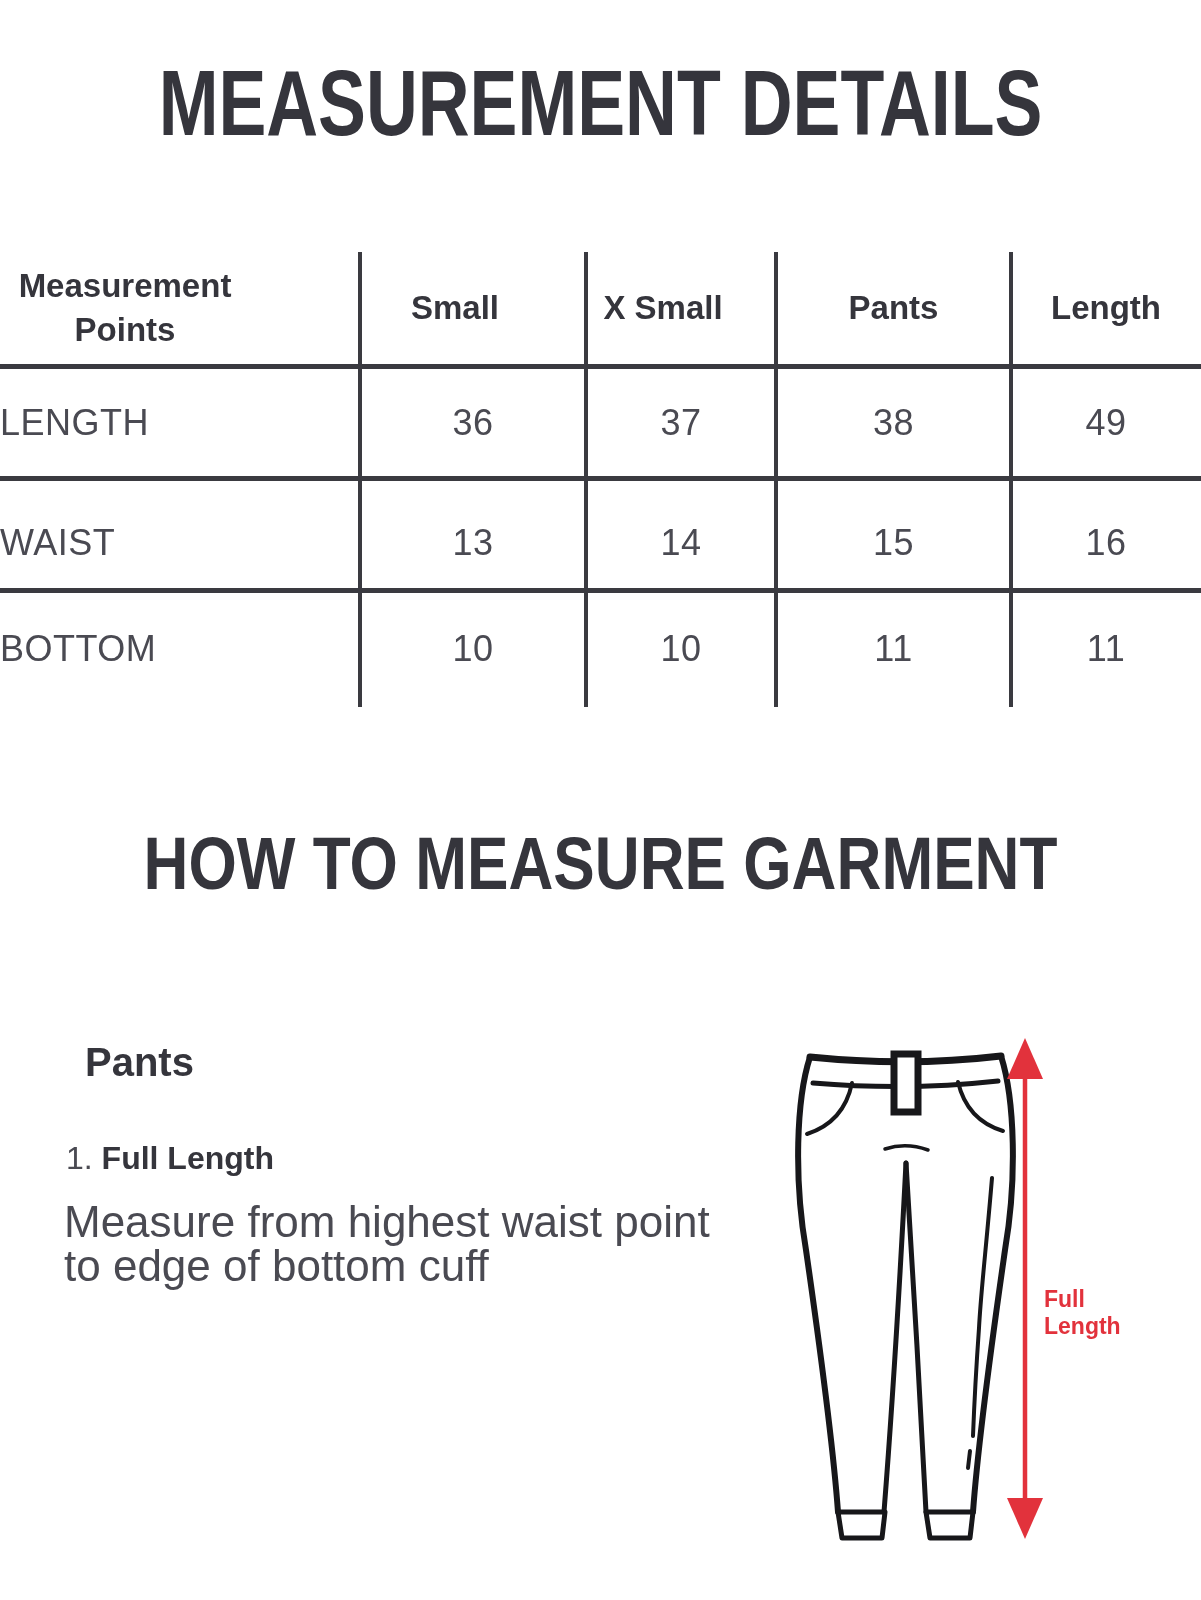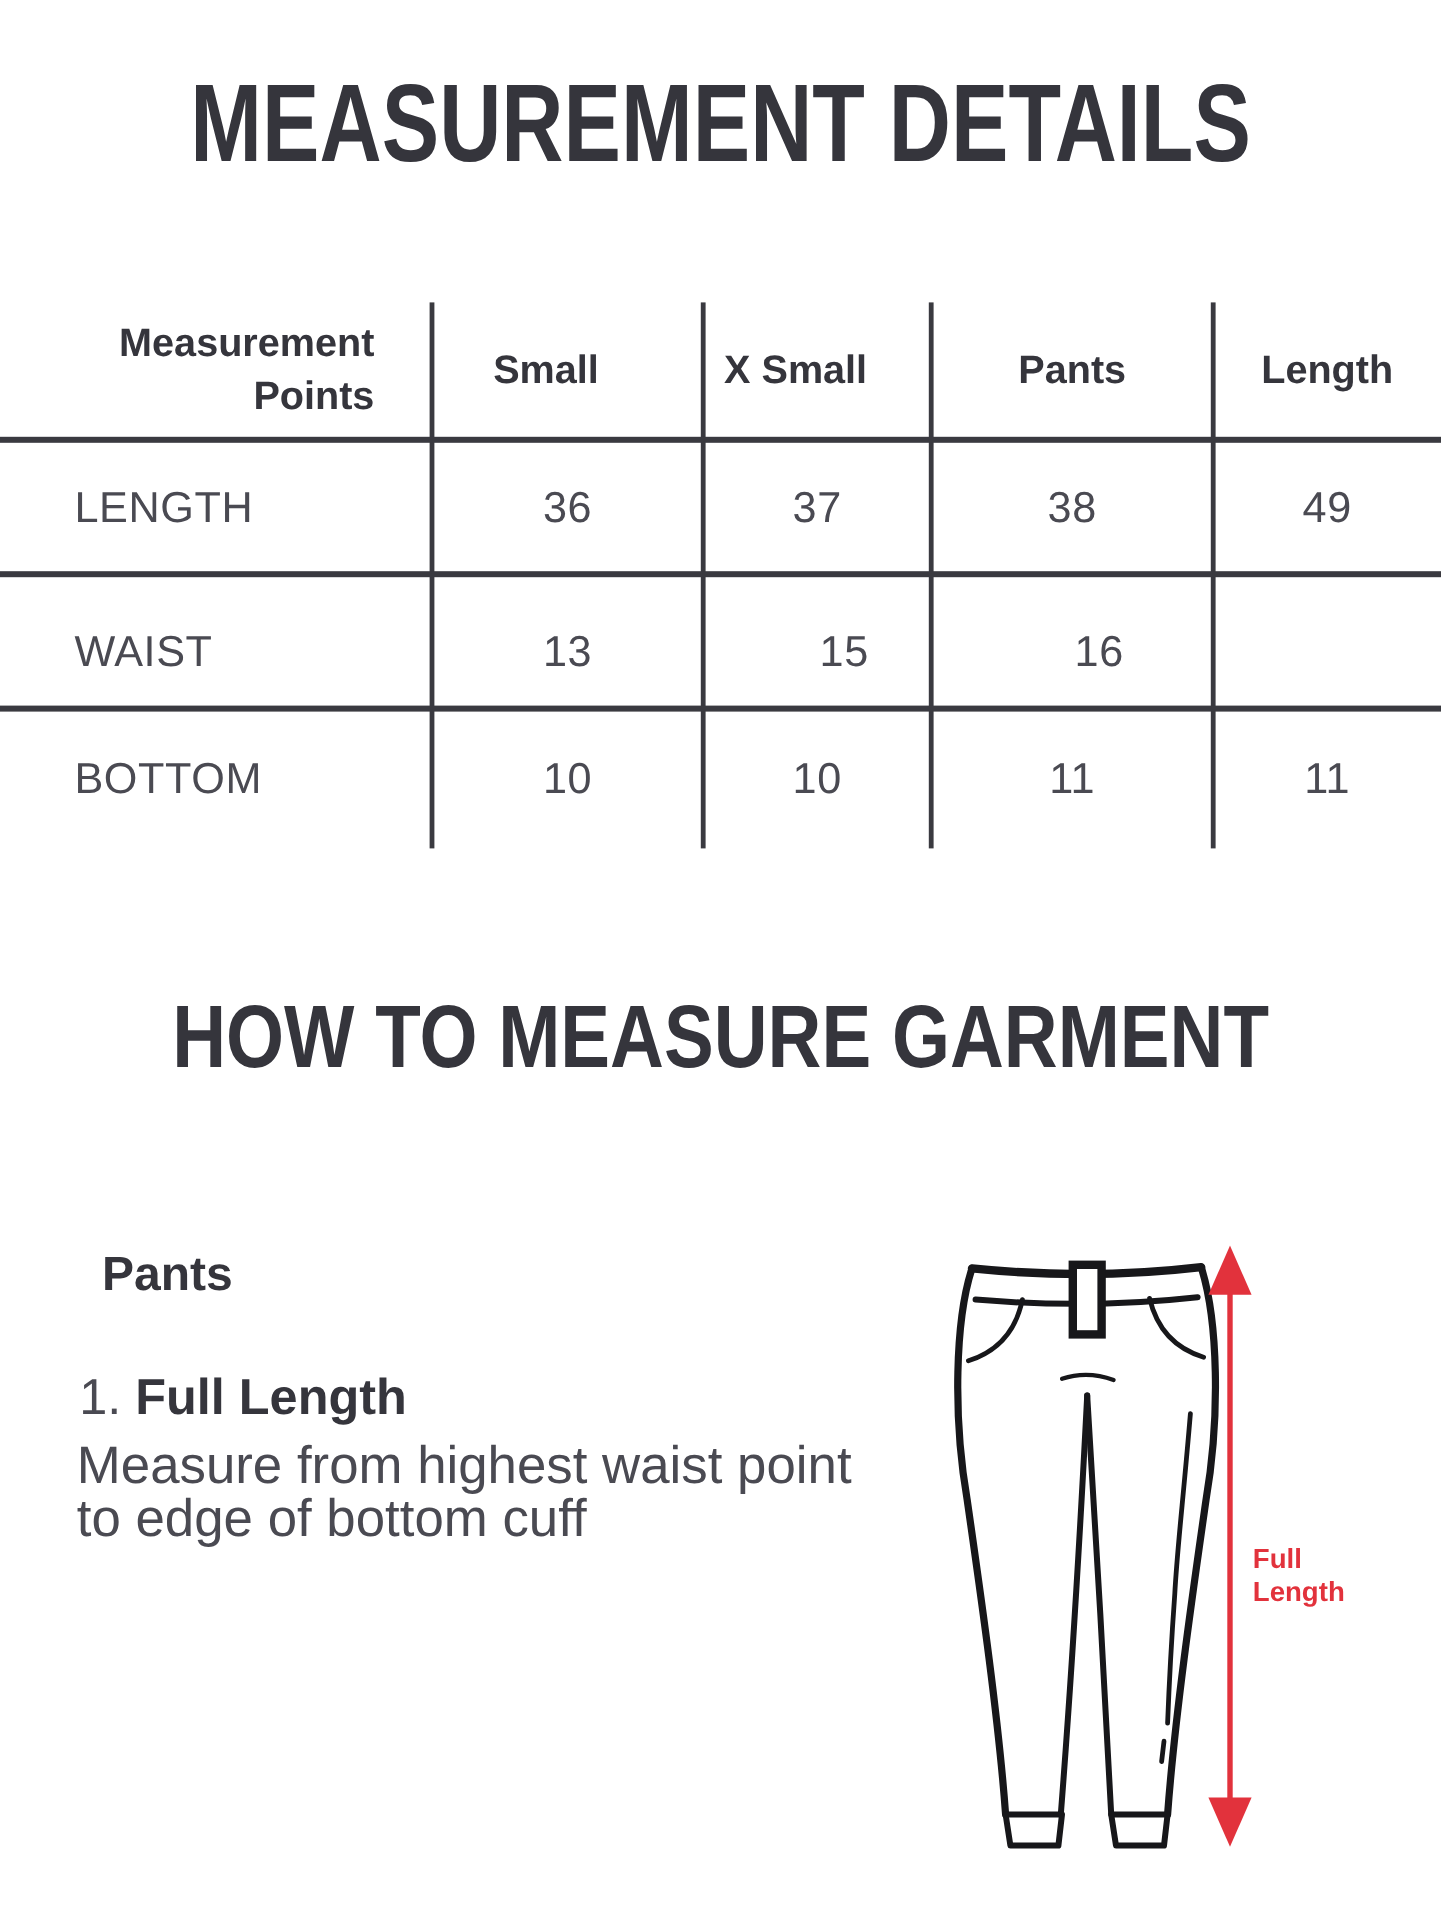--- a/index.html
+++ b/index.html
@@ -30,33 +30,33 @@
     font-size:74px;font-weight:800;line-height:74px;
     transform:scaleX(0.84);transform-origin:center;
     color:var(--text-dark);white-space:nowrap;
   }
 
   
   .vline{position:absolute;width:4px;top:252px;height:455px;background:var(--line-color);}
   .hline{position:absolute;left:0;width:1201px;height:5px;background:var(--line-color);}
   .trow{position:absolute;left:0;width:1201px;display:flex;align-items:center;}
   .cell{display:flex;align-items:center;justify-content:center;text-align:center;}
-  .c0{width:360px;justify-content:flex-start;text-align:right;padding-left:62px;}
+  .c0{width:360px;justify-content:flex-start;text-align:center;}
   .c1{width:226px;}
   .c2{width:190px;}
   .c3{width:235px;}
   .c4{width:190px;}
   .header-row .cell{font-weight:700;font-size:33px;line-height:44px;color:var(--text-dark);}
   .header-row .c0{max-width:360px;}
   .header-row .c0 span{display:block;width:250px;}
   .data-row .cell{font-weight:300;font-size:36px;letter-spacing:0.5px;color:var(--text-light);}
 
   
   .garment-label{top:1040px;left:70px;font-size:40px;font-weight:700;color:var(--text-dark);margin-left:15px;}
-  .step-title{top:1140px;left:66px;font-size:42px;text-align:center;}
+  .step-title{top:1140px;left:66px;font-size:32px;text-align:center;}
   .step-num{font-weight:300;color:var(--text-light);}
   .step-name{font-weight:700;color:var(--text-dark);}
   .step-desc{
     top:1200px;left:64px;width:650px;
     font-size:44px;font-weight:300;line-height:44px;color:var(--text-light);
   }
 
   
   .pants-svg{top:1030px;left:780px;width:360px;height:515px;}
   .pants-svg path, .pants-svg rect{fill:none;stroke:#17171a;}
@@ -100,20 +100,21 @@
     <div class="cell c0">LENGTH</div>
     <div class="cell c1">36</div>
     <div class="cell c2">37</div>
     <div class="cell c3">38</div>
     <div class="cell c4">49</div>
   </div>
 
   <div class="trow data-row" style="top:481px;height:124px">
     <div class="cell c0">WAIST</div>
     <div class="cell c1">13</div>
+    <div class="cell c2">14</div>
     <div class="cell c3">15</div>
     <div class="cell c4">16</div>
   </div>
 
   <div class="trow data-row" style="top:593px;height:112px">
     <div class="cell c0">BOTTOM</div>
     <div class="cell c1">10</div>
     <div class="cell c2">10</div>
     <div class="cell c3">11</div>
     <div class="cell c4">11</div>

